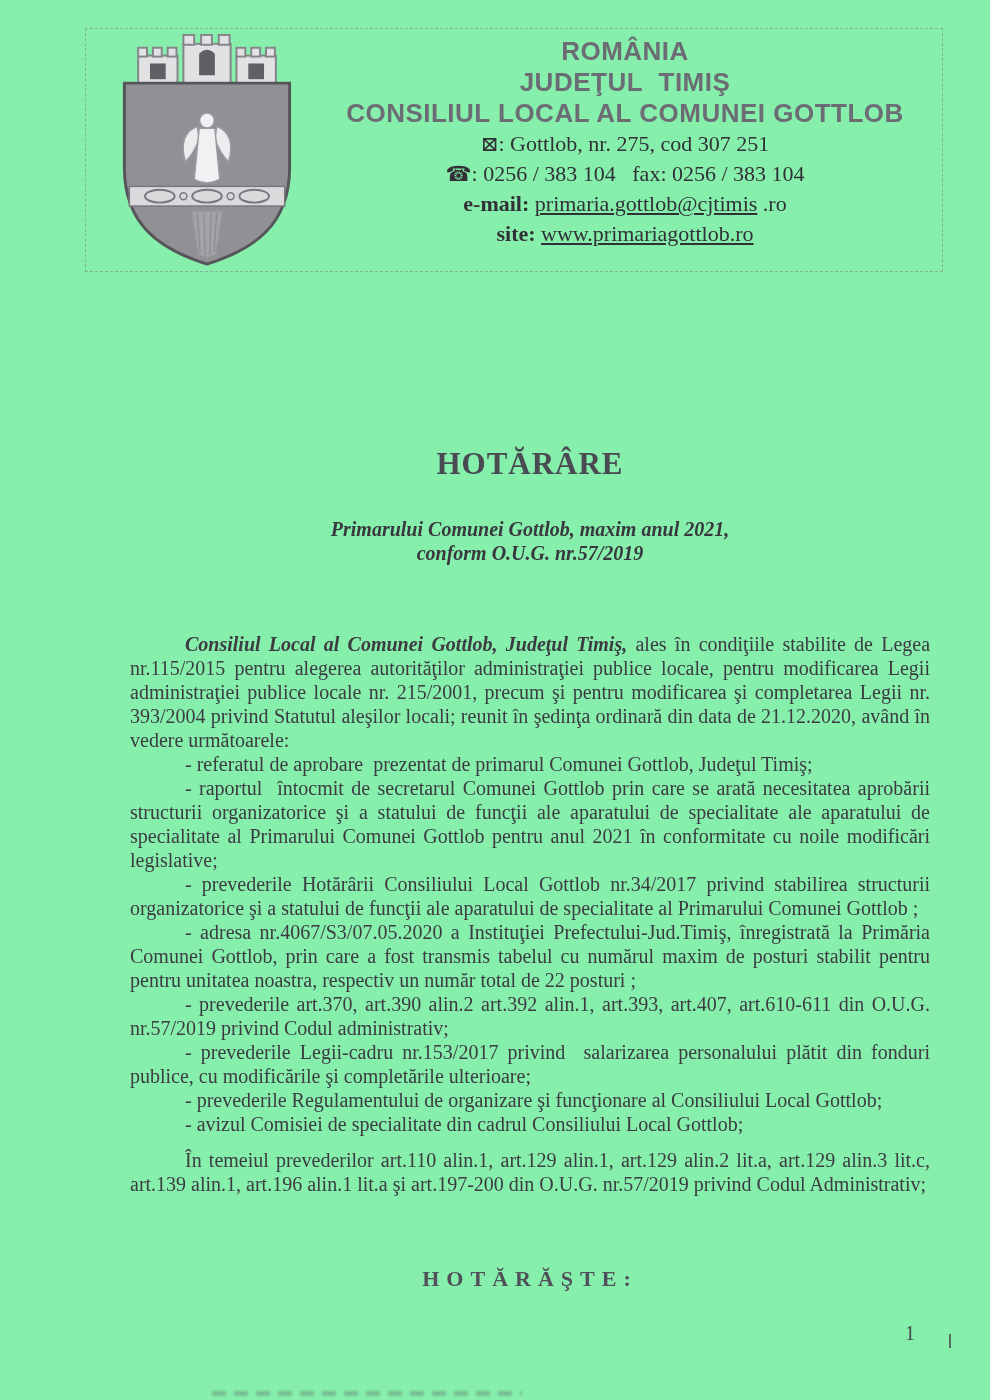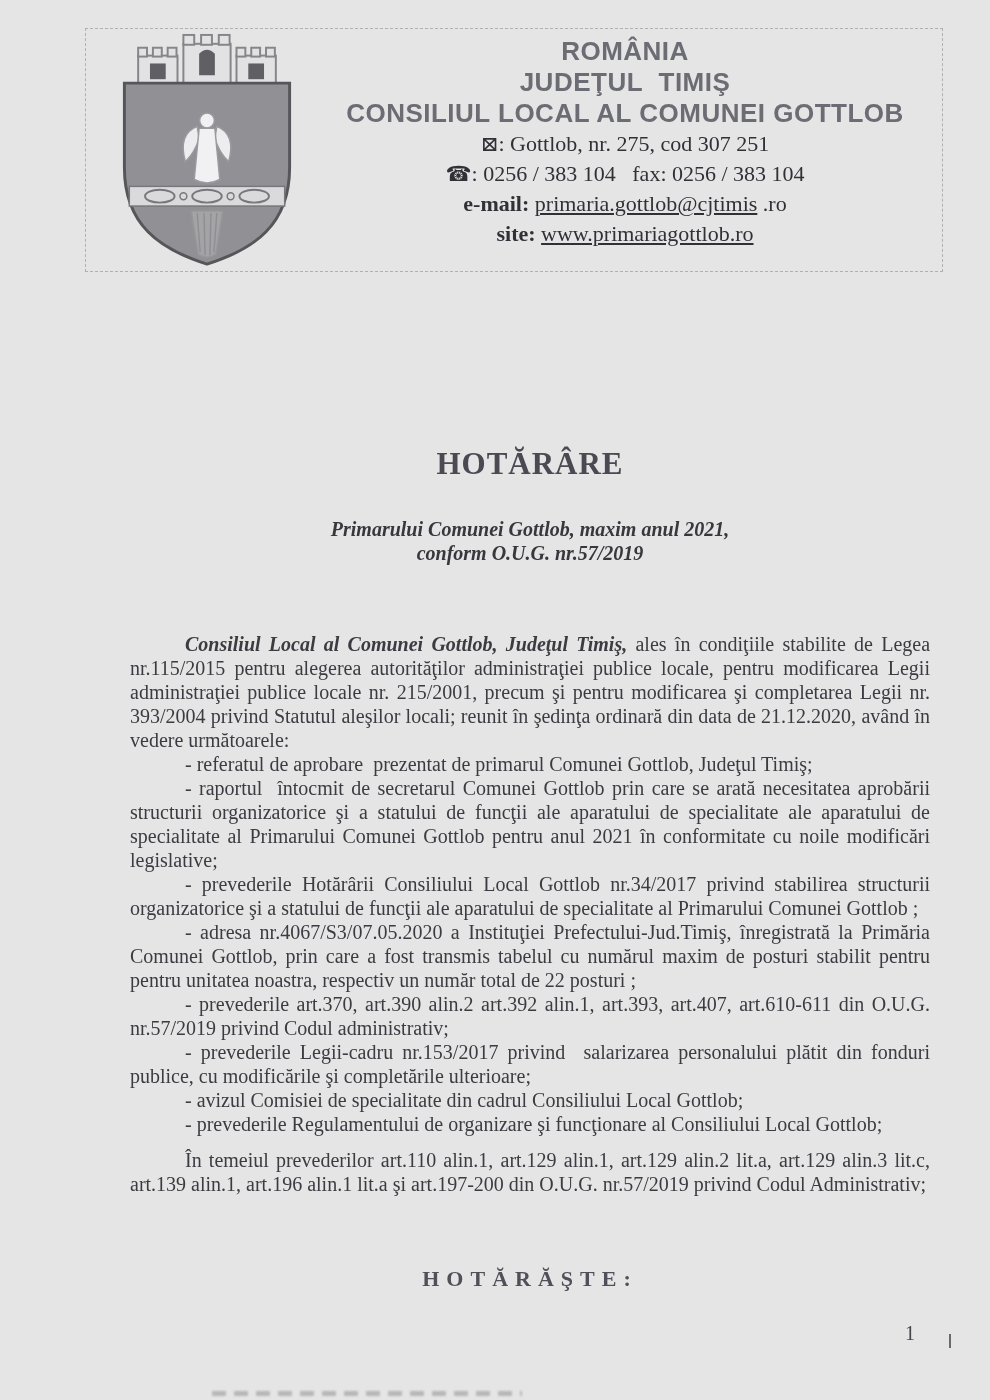--- a/index.html
+++ b/index.html
@@ -1,19 +1,19 @@
 <!DOCTYPE html>
 <html><head>
 <meta charset="utf-8">
 <style>
   html,body{margin:0;padding:0;}
   .page{
     position:relative;
     width:990px;height:1400px;
-    background:#e5e5e5;
+    background:#86efac;
     overflow:hidden;
     font-family:"Liberation Serif","DejaVu Serif",serif;
     color:#3b3b41;
   }
   
   .letterhead-box{
     position:absolute;left:85px;top:28px;width:856px;height:242px;
     border:1px dashed rgba(125,125,132,.5);
   }
   .coat{position:absolute;left:108px;top:32px;width:198px;height:236px;}
@@ -152,22 +152,22 @@
   </div>
 
   <div class="body-block">
     <p><span class="lead">Consiliul Local al Comunei Gottlob, Judeţul Timiş,</span><span> ales în condiţiile stabilite de Legea nr.115/2015 pentru alegerea autorităţilor administraţiei publice locale, pentru modificarea Legii administraţiei publice locale nr. 215/2001, precum şi pentru modificarea şi completarea Legii nr. 393/2004 privind Statutul aleşilor locali; reunit în şedinţa ordinară din data de 21.12.2020, având în vedere următoarele:</span></p>
     <p>- referatul de aprobare&nbsp; prezentat de primarul Comunei Gottlob, Judeţul Timiş;</p>
     <p>- raportul&nbsp; întocmit de secretarul Comunei Gottlob prin care se arată necesitatea aprobării structurii organizatorice şi a statului de funcţii ale aparatului de specialitate ale aparatului de specialitate al Primarului Comunei Gottlob pentru anul 2021 în conformitate cu noile modificări legislative;</p>
     <p>- prevederile Hotărârii Consiliului Local Gottlob nr.34/2017 privind stabilirea structurii organizatorice şi a statului de funcţii ale aparatului de specialitate al Primarului Comunei Gottlob ;</p>
     <p>- adresa nr.4067/S3/07.05.2020 a Instituţiei Prefectului-Jud.Timiş, înregistrată la Primăria Comunei Gottlob, prin care a fost transmis tabelul cu numărul maxim de posturi stabilit pentru pentru unitatea noastra, respectiv un număr total de 22 posturi ;</p>
     <p>- prevederile art.370, art.390 alin.2 art.392 alin.1, art.393, art.407, art.610-611 din O.U.G. nr.57/2019 privind Codul administrativ;</p>
     <p>- prevederile Legii-cadru nr.153/2017 privind&nbsp; salarizarea personalului plătit din fonduri publice, cu modificările şi completările ulterioare;</p>
+    <p>- prevederile Regulamentului de organizare şi funcţionare al Consiliului Local Gottlob;</p>
     <p>- avizul Comisiei de specialitate din cadrul Consiliului Local Gottlob;</p>
-    <p>- prevederile Regulamentului de organizare şi funcţionare al Consiliului Local Gottlob;</p>
     <p class="closing">În temeiul prevederilor art.110 alin.1, art.129 alin.1, art.129 alin.2 lit.a, art.129 alin.3 lit.c, art.139 alin.1, art.196 alin.1 lit.a şi art.197-200 din O.U.G. nr.57/2019 privind Codul Administrativ;</p>
   </div>
 
   <div class="decision">HOTĂRĂŞTE:</div>
 
   <div class="pagenum">1</div>
 
   <div class="smudge-bottom"></div>
   <div class="tick-right"></div>
 

